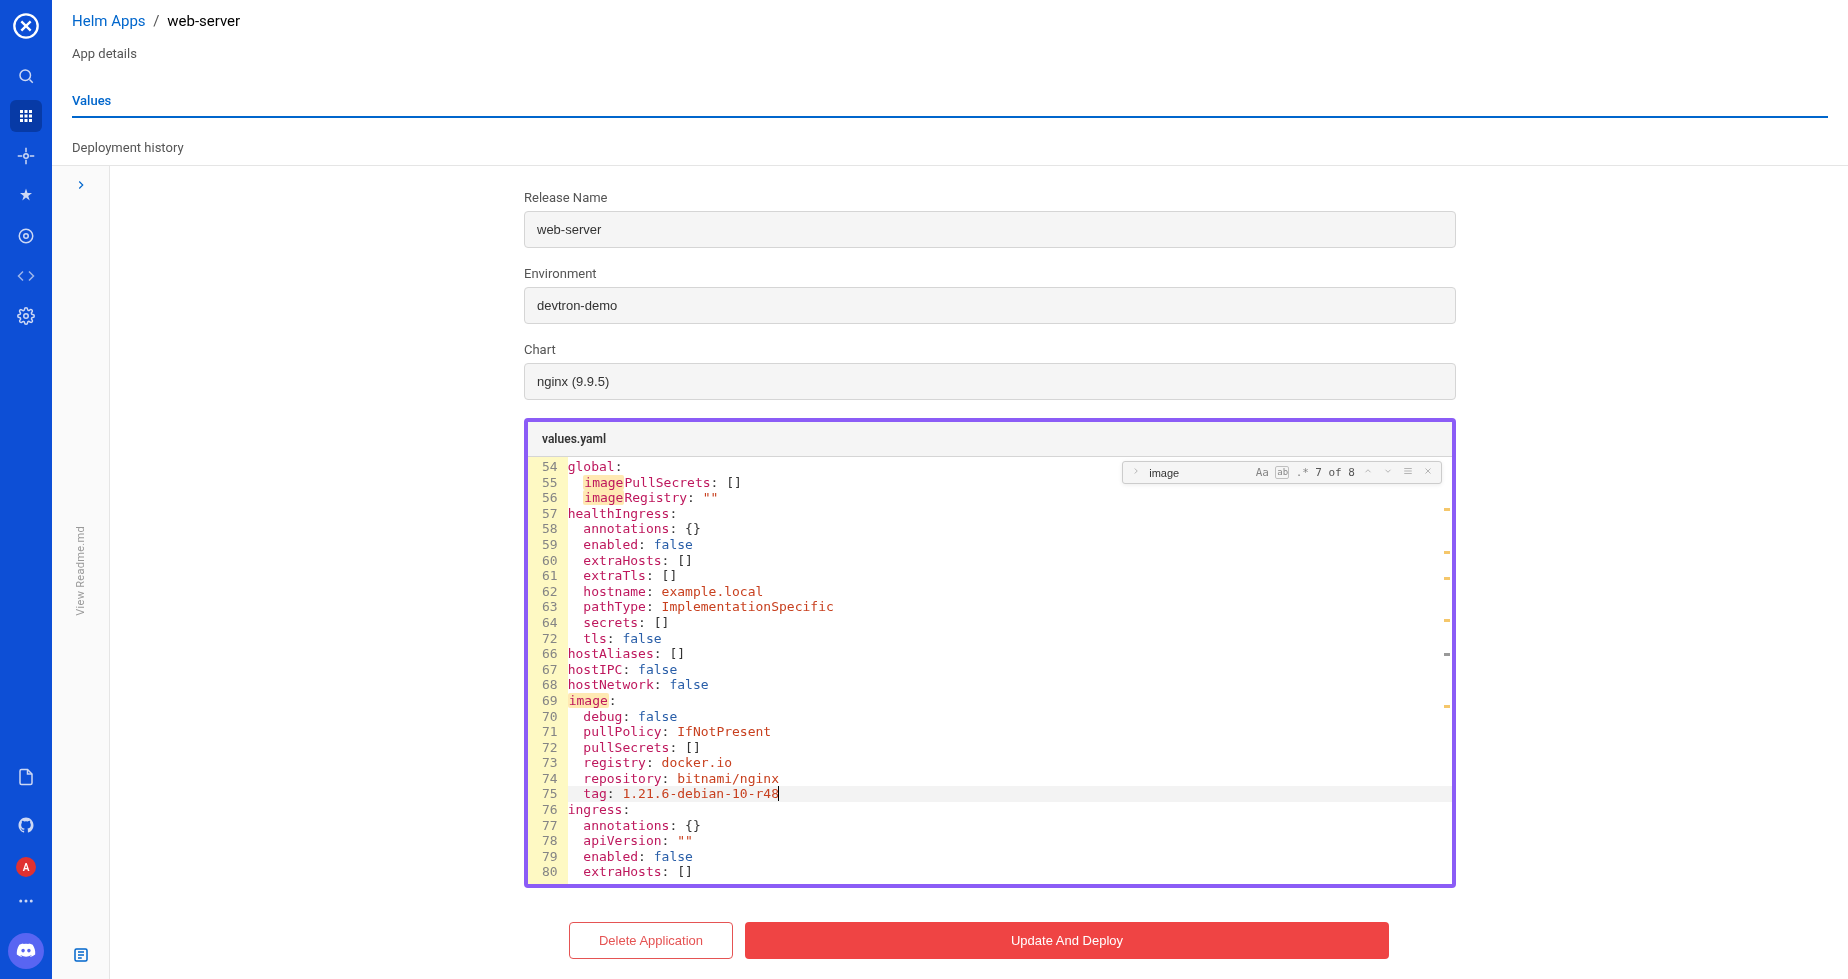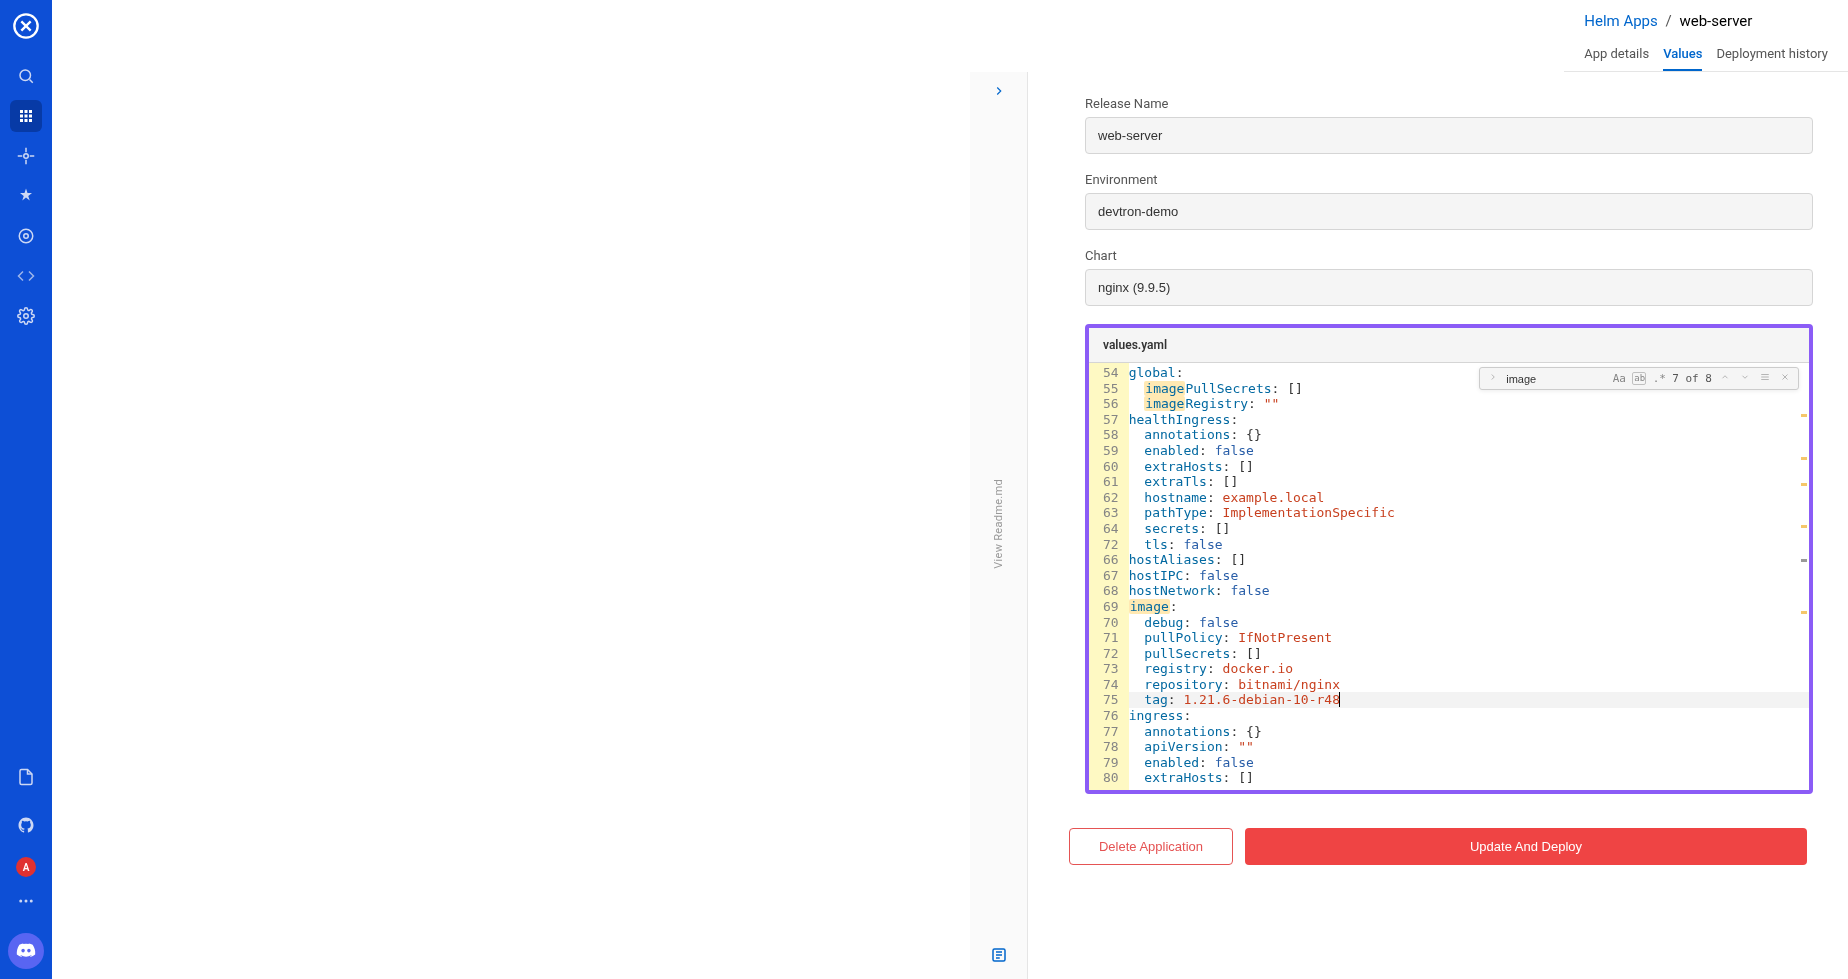--- a/index.html
+++ b/index.html
@@ -11,54 +11,54 @@
 .sidebar { width: 52px; background: #0d4fd6; display: flex; flex-direction: column; align-items: center; padding-top: 12px; position: relative; }
 .sidebar-logo { width: 28px; height: 28px; margin-bottom: 20px; display:flex; align-items:center; justify-content:center; }
 .sidebar-item { width: 32px; height: 32px; display: flex; align-items: center; justify-content: center; margin-bottom: 8px; border-radius: 6px; cursor: pointer; }
 .sidebar-item.active { background: #073aa6; }
 .sidebar-item svg { width: 18px; height: 18px; }
 .sidebar-bottom { position: absolute; bottom: 10px; display:flex; flex-direction:column; align-items:center; gap:8px; }
 .avatar-badge { width: 20px; height: 20px; background: #e03131; border-radius: 50%; display:flex; align-items:center; justify-content:center; color:#fff; font-size:10px; font-weight:600; }
 .discord-btn { width: 36px; height: 36px; background: #5865f2; border-radius: 50%; display:flex; align-items:center; justify-content:center; }
 
 
-.main { flex: 1; display: flex; flex-direction: column; overflow: hidden; align-items: flex-end; }
+.main { flex: 1; display: flex; flex-direction: column; overflow: hidden; }
 .header { padding: 12px 20px 0 20px; border-bottom: 1px solid #e5e5e5; }
 .breadcrumb { font-size: 15px; margin-bottom: 8px; }
 .breadcrumb .link { color: #0066cc; cursor:pointer; }
 .breadcrumb .sep { margin: 0 4px; color: #555; }
 .breadcrumb .current { color: #000; }
-.tabs { display: flex; gap: 14px; }
+.tabs { display: flex; gap: 14px; flex-direction: column; }
 .tab { padding: 8px 0; font-size: 13px; color: #555; cursor:pointer; border-bottom: 2px solid transparent; }
 .tab.active { color: #0066cc; border-bottom-color: #0066cc; font-weight: 500; }
 
 .body { flex: 1; display: flex; overflow: hidden; }
 .readme-panel { width: 58px; border-right: 1px solid #e5e5e5; background: #fafafa; display:flex; flex-direction:column; align-items:center; justify-content:space-between; padding: 12px 0; position:relative; }
 .readme-expand { cursor:pointer; color:#0066cc; }
 .readme-label { writing-mode: vertical-rl; transform: rotate(180deg); font-size: 11px; color: #999; letter-spacing: 0.3px; }
 .readme-icon { color: #0066cc; }
 
 .content { flex: 1; overflow: auto; padding: 24px 0 0 0; display:flex; flex-direction:column; align-items:center; }
-.form-wrap { width: 728px; max-width: 90%; margin-left: 22px; }
+.form-wrap { width: 932px; max-width: 90%; margin-left: 22px; }
 .field { margin-bottom: 18px; }
 .field-label { font-size: 13px; color: #555; margin-bottom: 6px; display:block; }
 .field-input { width: 100%; padding: 10px 12px; border: 1px solid #d5d5d5; border-radius: 4px; background: #f5f5f5; font-size: 13px; color: #333; }
 
 .editor-card { border: 4px solid #8b5cf6; border-radius: 4px; overflow: hidden; margin-bottom: 20px; position:relative; }
 .editor-header { background: #f5f5f5; border-bottom: 1px solid #d5d5d5; padding: 10px 14px; font-size: 12px; font-weight: 600; }
 .editor-body { position: relative; font-family: "SF Mono", Consolas, monospace; font-size: 13px; line-height: 1.2; background: #fff; }
 .find-widget { position: absolute; top: 4px; right: 10px; background: #f5f5f5; border: 1px solid #ccc; border-radius: 3px; display:flex; align-items:center; padding: 4px 6px; gap: 6px; font-size: 11px; color:#555; z-index:5; box-shadow: 0 1px 4px rgba(0,0,0,0.08); }
 .find-input { border: none; background: transparent; font-size: 11px; width: 100px; outline: none; color:#333; }
 .find-widget .ico { cursor:pointer; opacity:0.7; width:14px; text-align:center; }
 .code-area { display: flex; }
 .gutter { background: #fef9c3; text-align: right; padding: 2px 10px 4px 14px; color: #858585; user-select: none; }
 .gutter div { height: 15.6px; }
 .code { padding: 2px 0 4px 0; flex:1; position:relative; }
 .code-line { height: 15.6px; white-space: pre; }
-.code .k { color: #0369a1; }
+.code .k { color: #be185d; }
 .code .s { color: #c8401f; }
 .code .b { color: #295ea8; }
 .code .hl { background: #ffe9b3; border-radius:2px; padding:0 1px; }
 .current-line { background: #f3f3f3; }
 .cursor-mark { border-left: 1px solid #000; margin-left:-1px; }
 .minimap-marks { position:absolute; right:2px; top:0; bottom:0; width:6px; }
 .minimap-marks span { position:absolute; right:0; width:6px; height:3px; background:#f5c76b; }
 
 .footer { padding: 14px 0 20px 0; display:flex; gap:12px; width: 820px; max-width:90%; }
 .btn { border-radius: 4px; padding: 10px 20px; font-size: 13px; cursor:pointer; text-align:center; }

